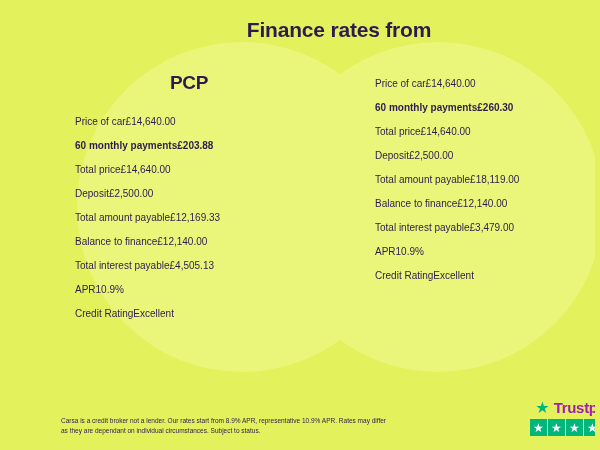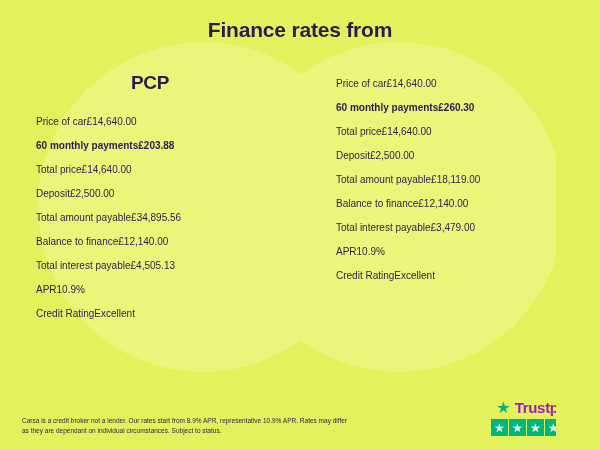--- a/index.html
+++ b/index.html
@@ -13,20 +13,21 @@
     font-family: "Liberation Sans", sans-serif;
     background: #e3f25c;
     color: #2d1b4e;
   }
   .stage {
     position: relative;
     width: 556px;
     height: 450px;
     overflow: hidden;
     background: #e3f25c;
+    margin-left: 39px;
   }
   
   .blob {
     position: absolute;
     border-radius: 50%;
     background: #e9f679;
   }
   .blob-left {
     width: 330px;
     height: 330px;
@@ -198,21 +199,21 @@
         <div class="spec-row">
           <span class="label">Total price</span>
           <span class="value">£14,640.00</span>
         </div>
         <div class="spec-row">
           <span class="label">Deposit</span>
           <span class="value">£2,500.00</span>
         </div>
         <div class="spec-row">
           <span class="label">Total amount payable</span>
-          <span class="value">£34,895.56</span>
+          <span class="value">£12,169.33</span>
         </div>
         <div class="spec-row">
           <span class="label">Balance to finance</span>
           <span class="value">£12,140.00</span>
         </div>
         <div class="spec-row">
           <span class="label">Total interest payable</span>
           <span class="value">£4,505.13</span>
         </div>
         <div class="spec-row">

